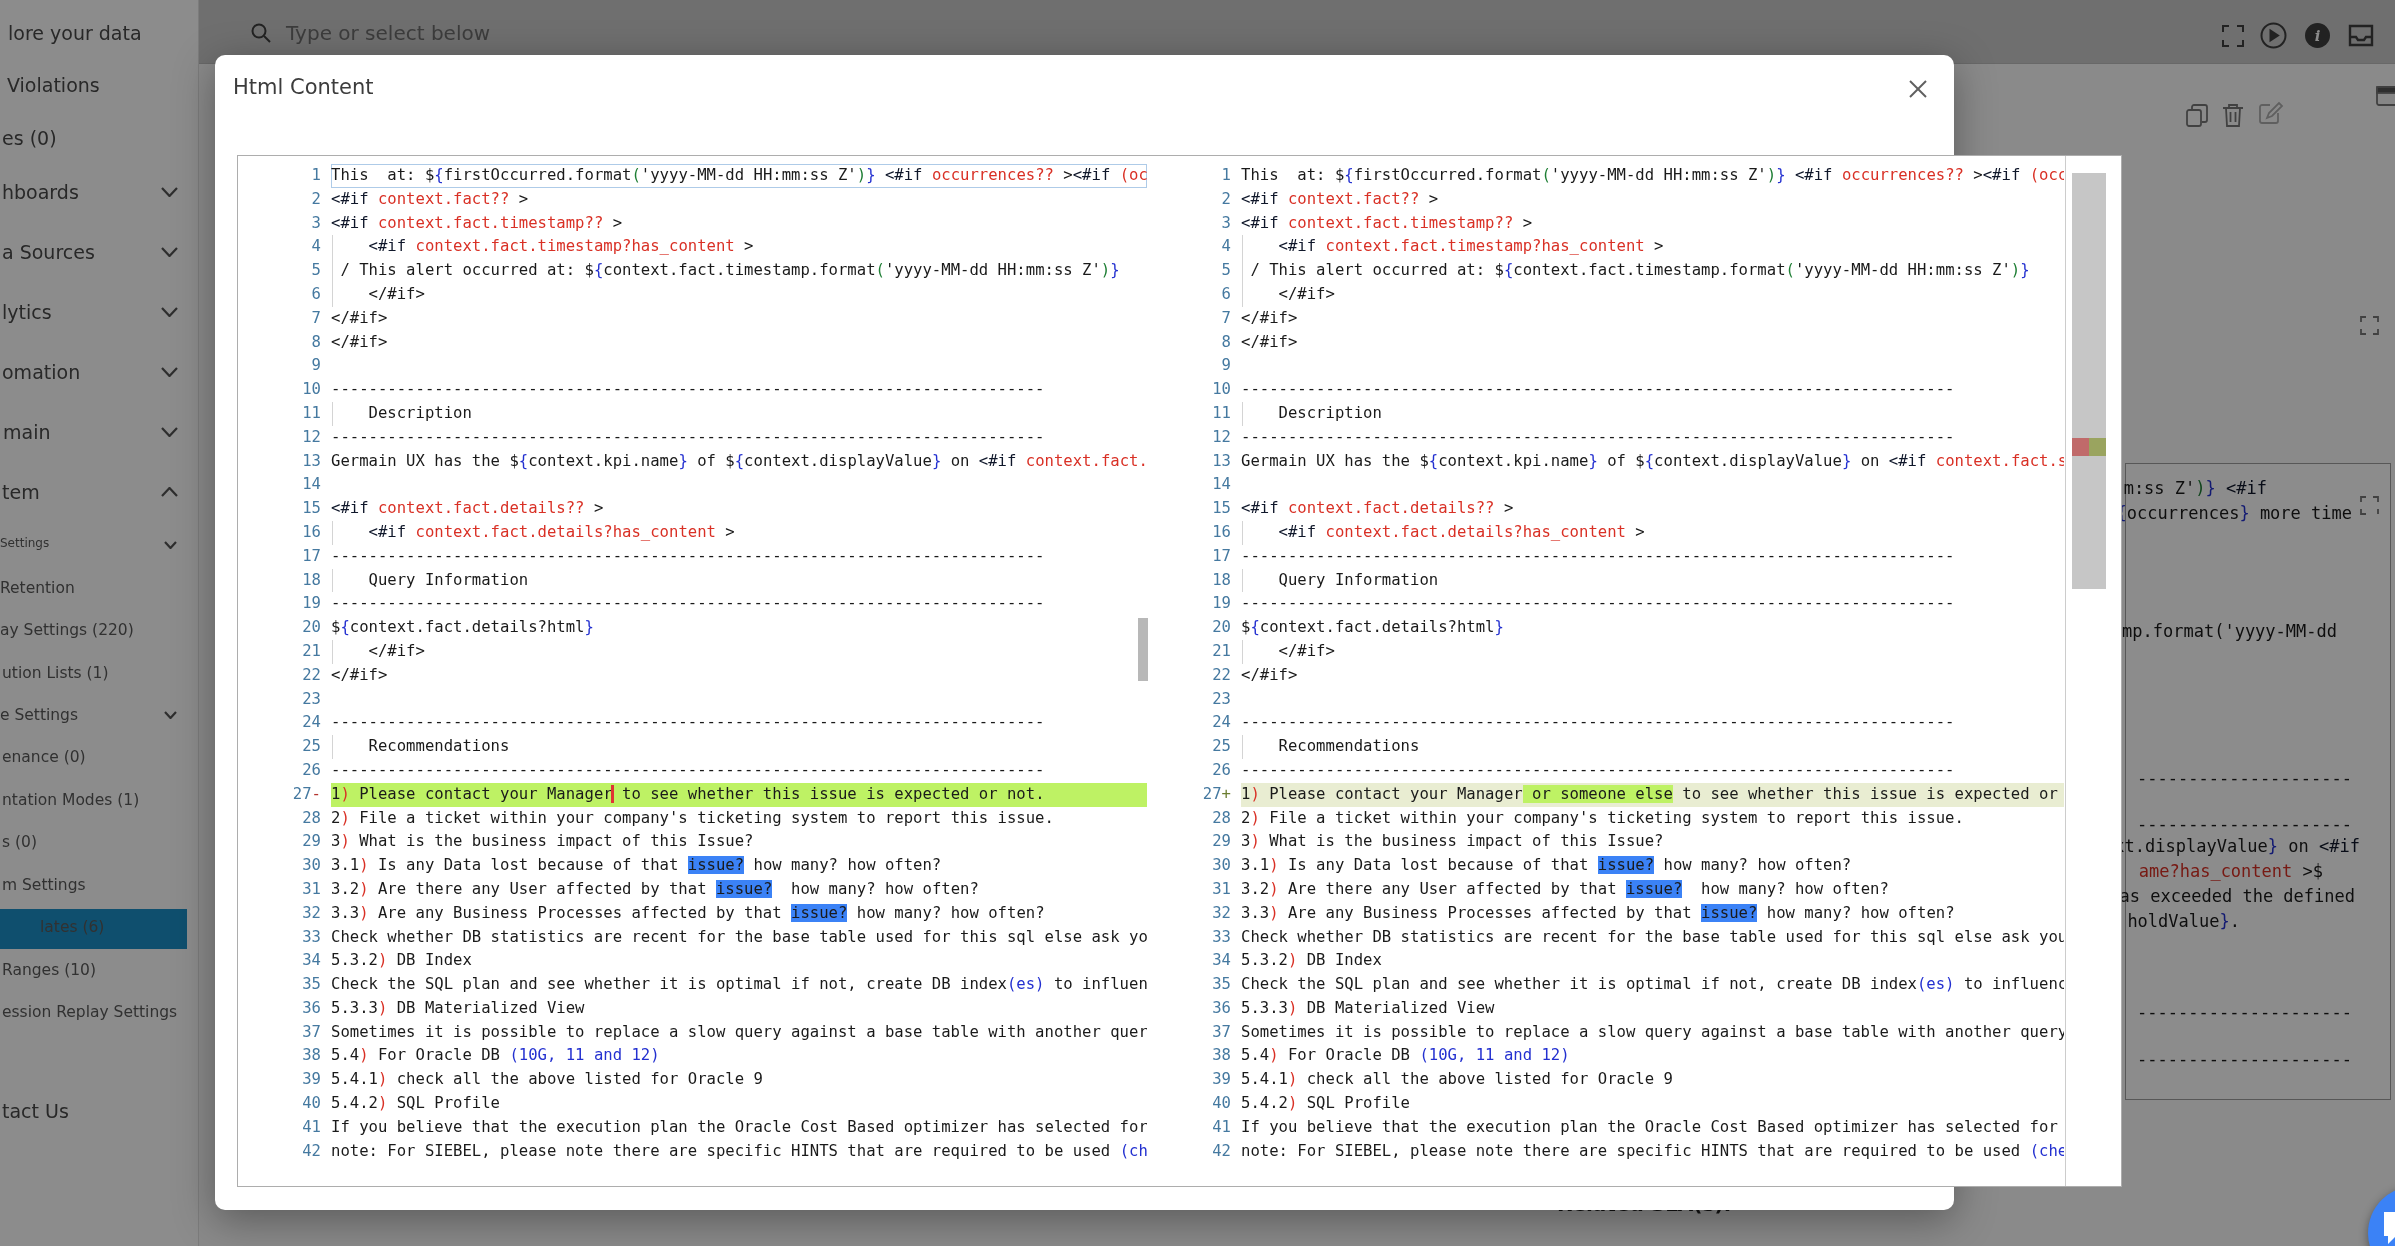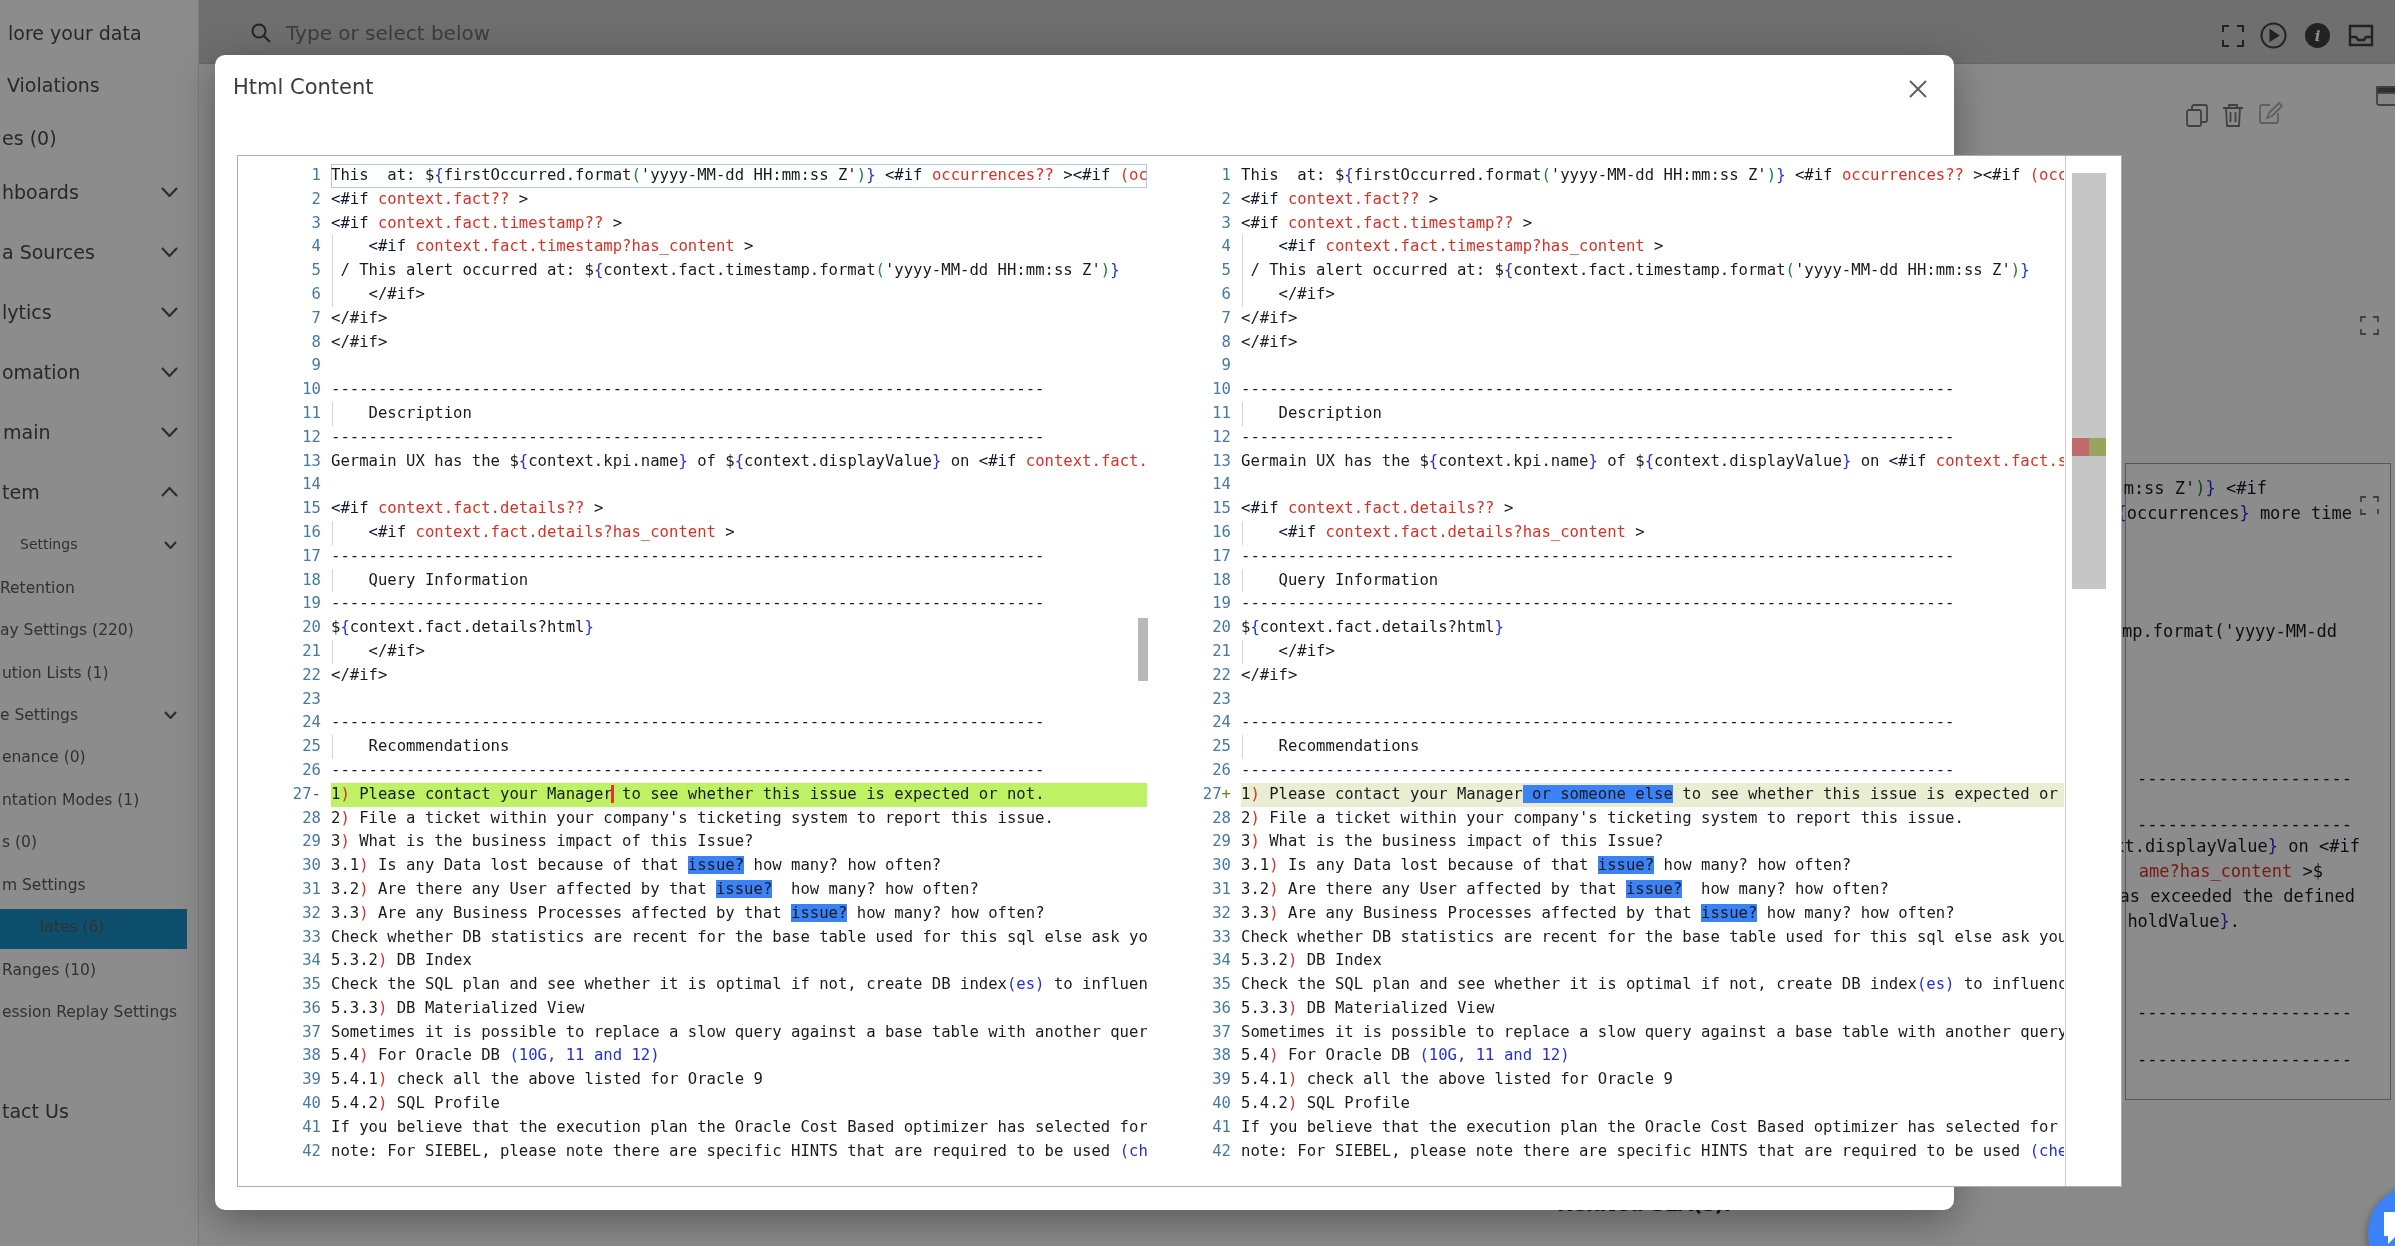--- a/index.html
+++ b/index.html
@@ -40,21 +40,21 @@
   #panelL .ln{width:83px;} #panelR .ln{width:40px;}
   .ln{flex:none;text-align:right;padding-right:10px;color:#4579a0;white-space:pre;}
   .sgn-del{color:#b3342e;} .sgn-add{color:#6b7d2f;}
   #panelL .lc{width:816px;} #panelR .lc{width:823px;}
   .lc{flex:none;overflow:hidden;white-space:pre;position:relative;color:#1a1a1a;}
   .lc.guide::before{content:"";position:absolute;left:1px;top:0;bottom:0;width:1px;background:#d4d4d4;}
   .lc.active{box-shadow:inset 0 0 0 1px #aecbe8;}
   .lc.del{background:#bef264;} .lc.ins-line{background:#e9edd2;}
   .tk-t{color:#1a1a1a;} .tk-k{color:#0f172a;} .tk-r{color:#d93025;}
   .tk-b{color:#2330d0;} .tk-g{color:#1e7e34;}
-  .tk-hl{background:#3b82f6;} .tk-ins{background:#3b82f6;}
+  .tk-hl{background:#3b82f6;} .tk-ins{background:#bef264;}
   .cursor{display:inline-block;width:0;border-left:3px solid #e03434;height:18px;
     vertical-align:middle;margin:0 -1.5px;}
   #midthumb{position:absolute;left:900px;top:462px;width:10px;height:63px;background:#b8b8b8;}
   #rsb{position:absolute;left:1827px;top:0;width:55px;height:1030px;border-left:1px solid #ccc;background:#fff;}
   #rsb .thumb{position:absolute;left:6px;top:17px;width:34px;height:416px;background:#c6c6c6;}
   #rsb .mark-del{position:absolute;left:6px;top:282px;width:17px;height:18px;background:#c06a6a;}
   #rsb .mark-add{position:absolute;left:23px;top:282px;width:17px;height:18px;background:#9aa45f;}
 </style>
 </head>
 <body>
@@ -85,21 +85,21 @@
           <path d="M1 1 L8.5 9 L16 1"></path>
         </svg>
         <div class="sb-item" style="left: 3px; top: 421px; font-size: 19px;">main</div>
         <svg class="chev" style="left:161px;top:427px" width="17" height="10" viewBox="0 0 17 10">
           <path d="M1 1 L8.5 9 L16 1"></path>
         </svg>
         <div class="sb-item" style="left: 2px; top: 481px; font-size: 19px;">tem</div>
         <svg class="chev" style="left:161px;top:487px" width="17" height="10" viewBox="0 0 17 10">
           <path d="M1 9 L8.5 1 L16 9"></path>
         </svg>
-        <div class="sb-item small" style="left: 0px; top: 536px; font-size: 14px; padding-left: 20px;">Settings</div>
+        <div class="sb-item small" style="left: 0px; top: 536px; font-size: 12px;">Settings</div>
         <svg class="chev" style="left:164px;top:541px" width="13" height="8" viewBox="0 0 13 8">
           <path d="M1 1 L6.5 7 L12 1"></path>
         </svg>
         <div class="sb-item small" style="left: 0px; top: 579px; font-size: 15.5px;">Retention</div>
         <div class="sb-item small" style="left: 0px; top: 621px; font-size: 15.5px;">ay Settings (220)</div>
         <div class="sb-item small" style="left: 2px; top: 664px; font-size: 15.5px;">ution Lists (1)</div>
         <div class="sb-item small" style="left: 0px; top: 706px; font-size: 15.5px;">e Settings</div>
         <svg class="chev" style="left:164px;top:711px" width="13" height="8" viewBox="0 0 13 8">
           <path d="M1 1 L6.5 7 L12 1"></path>
         </svg>

